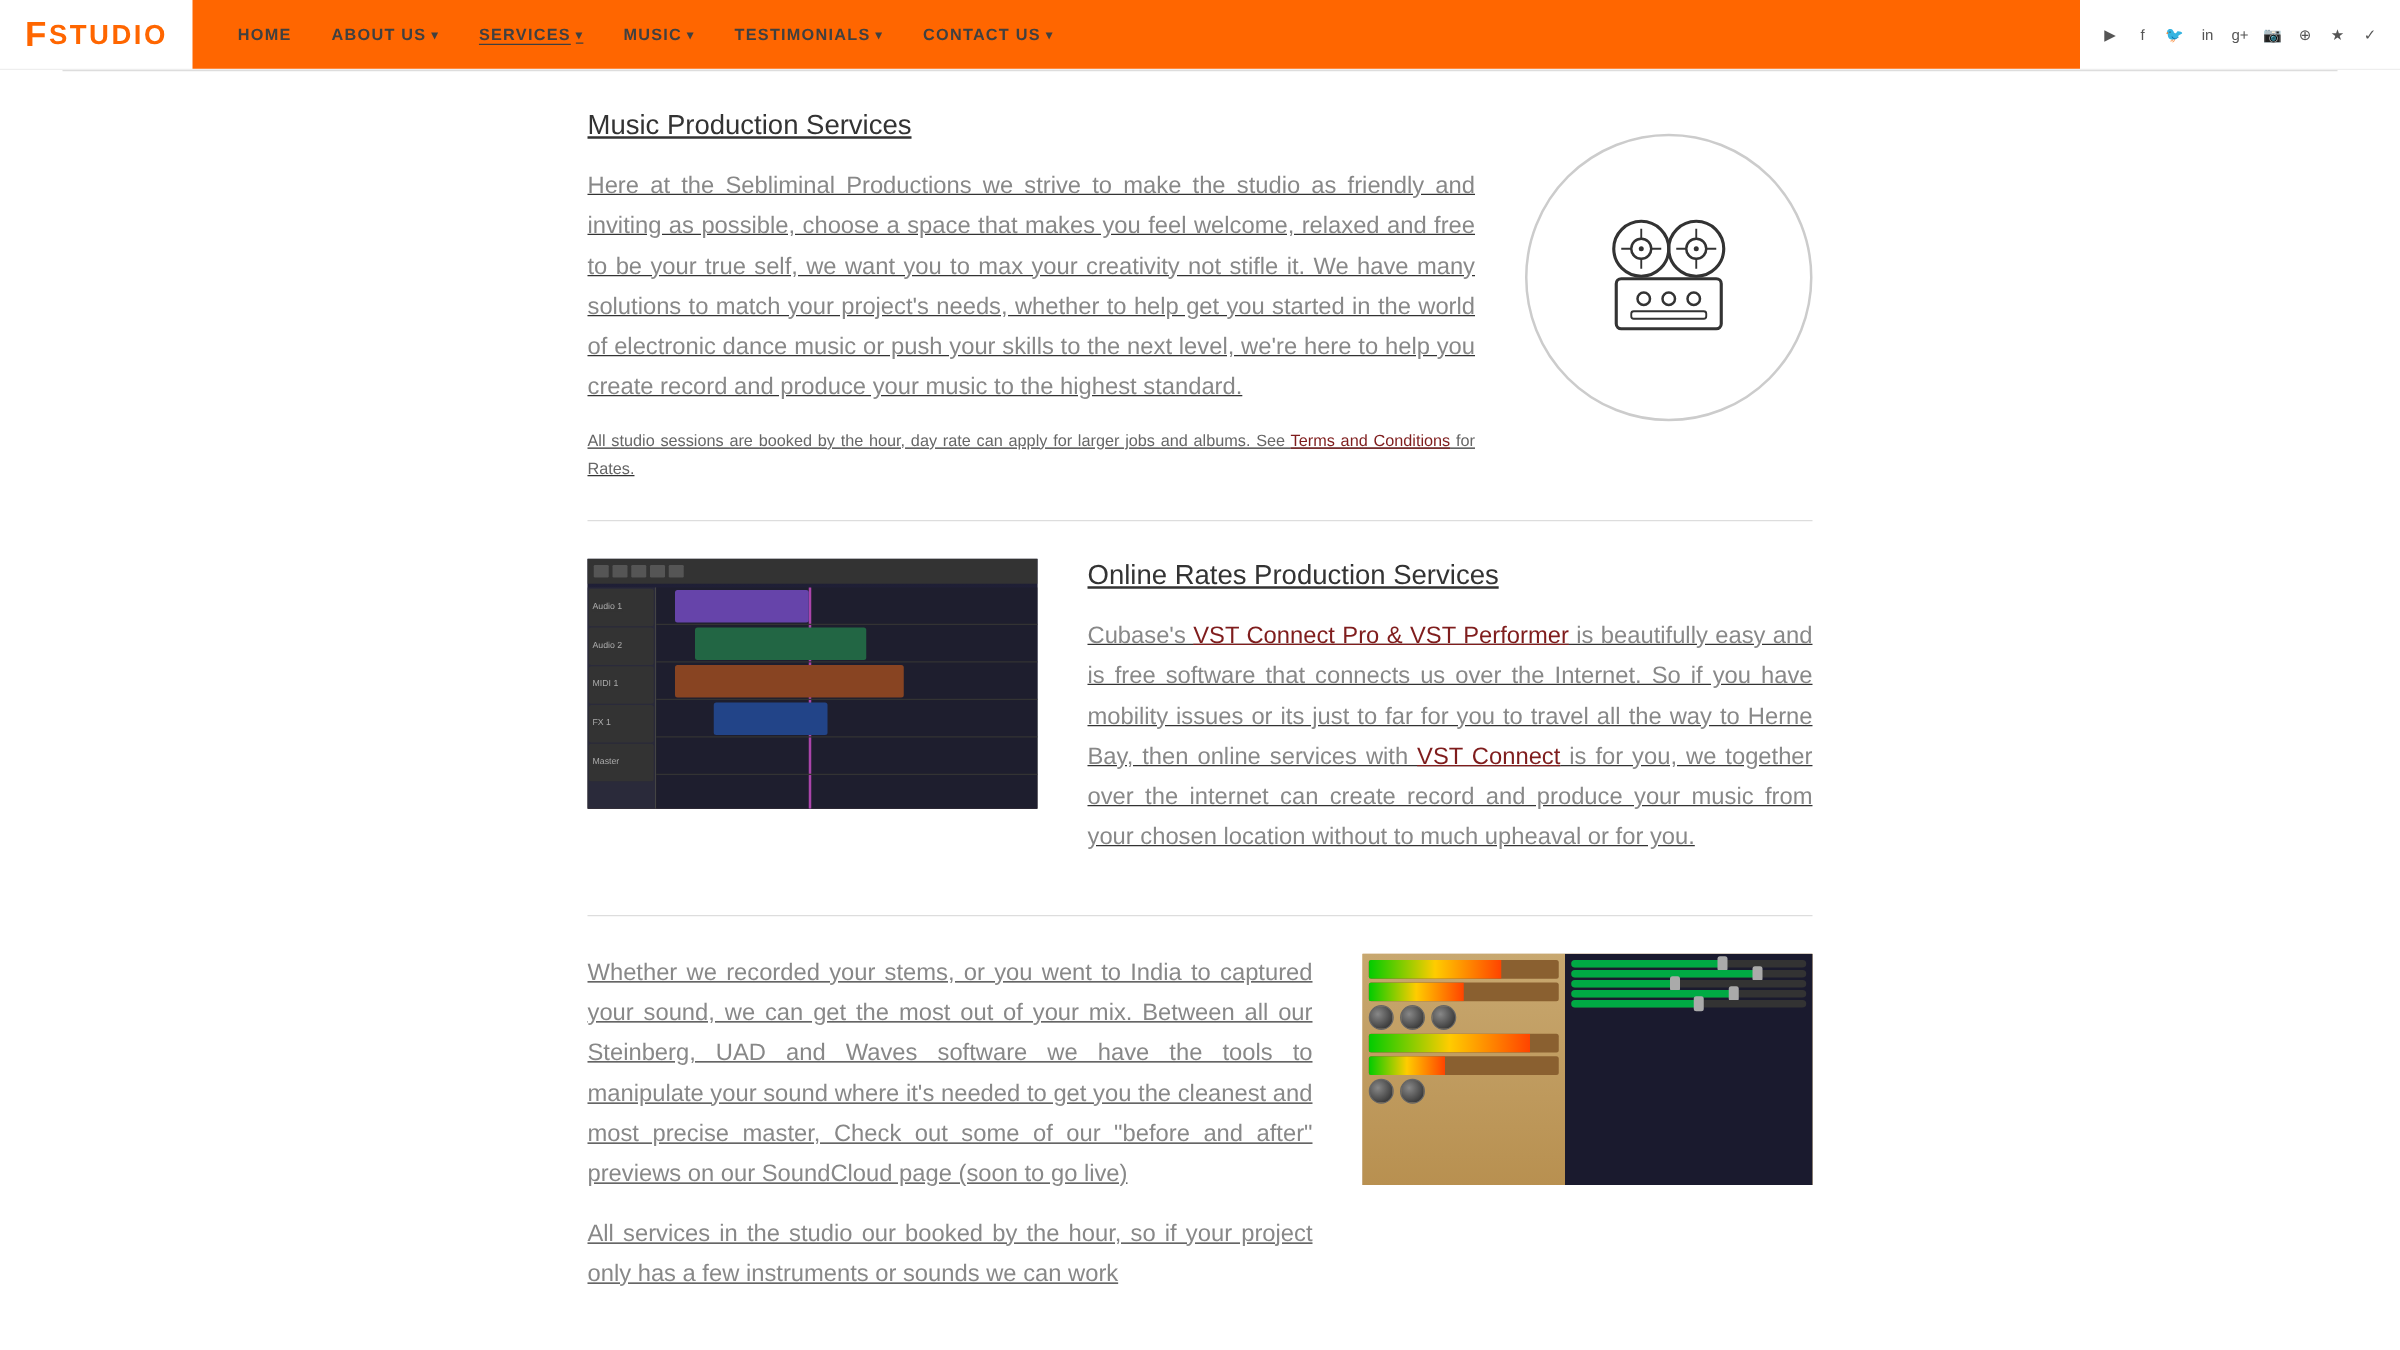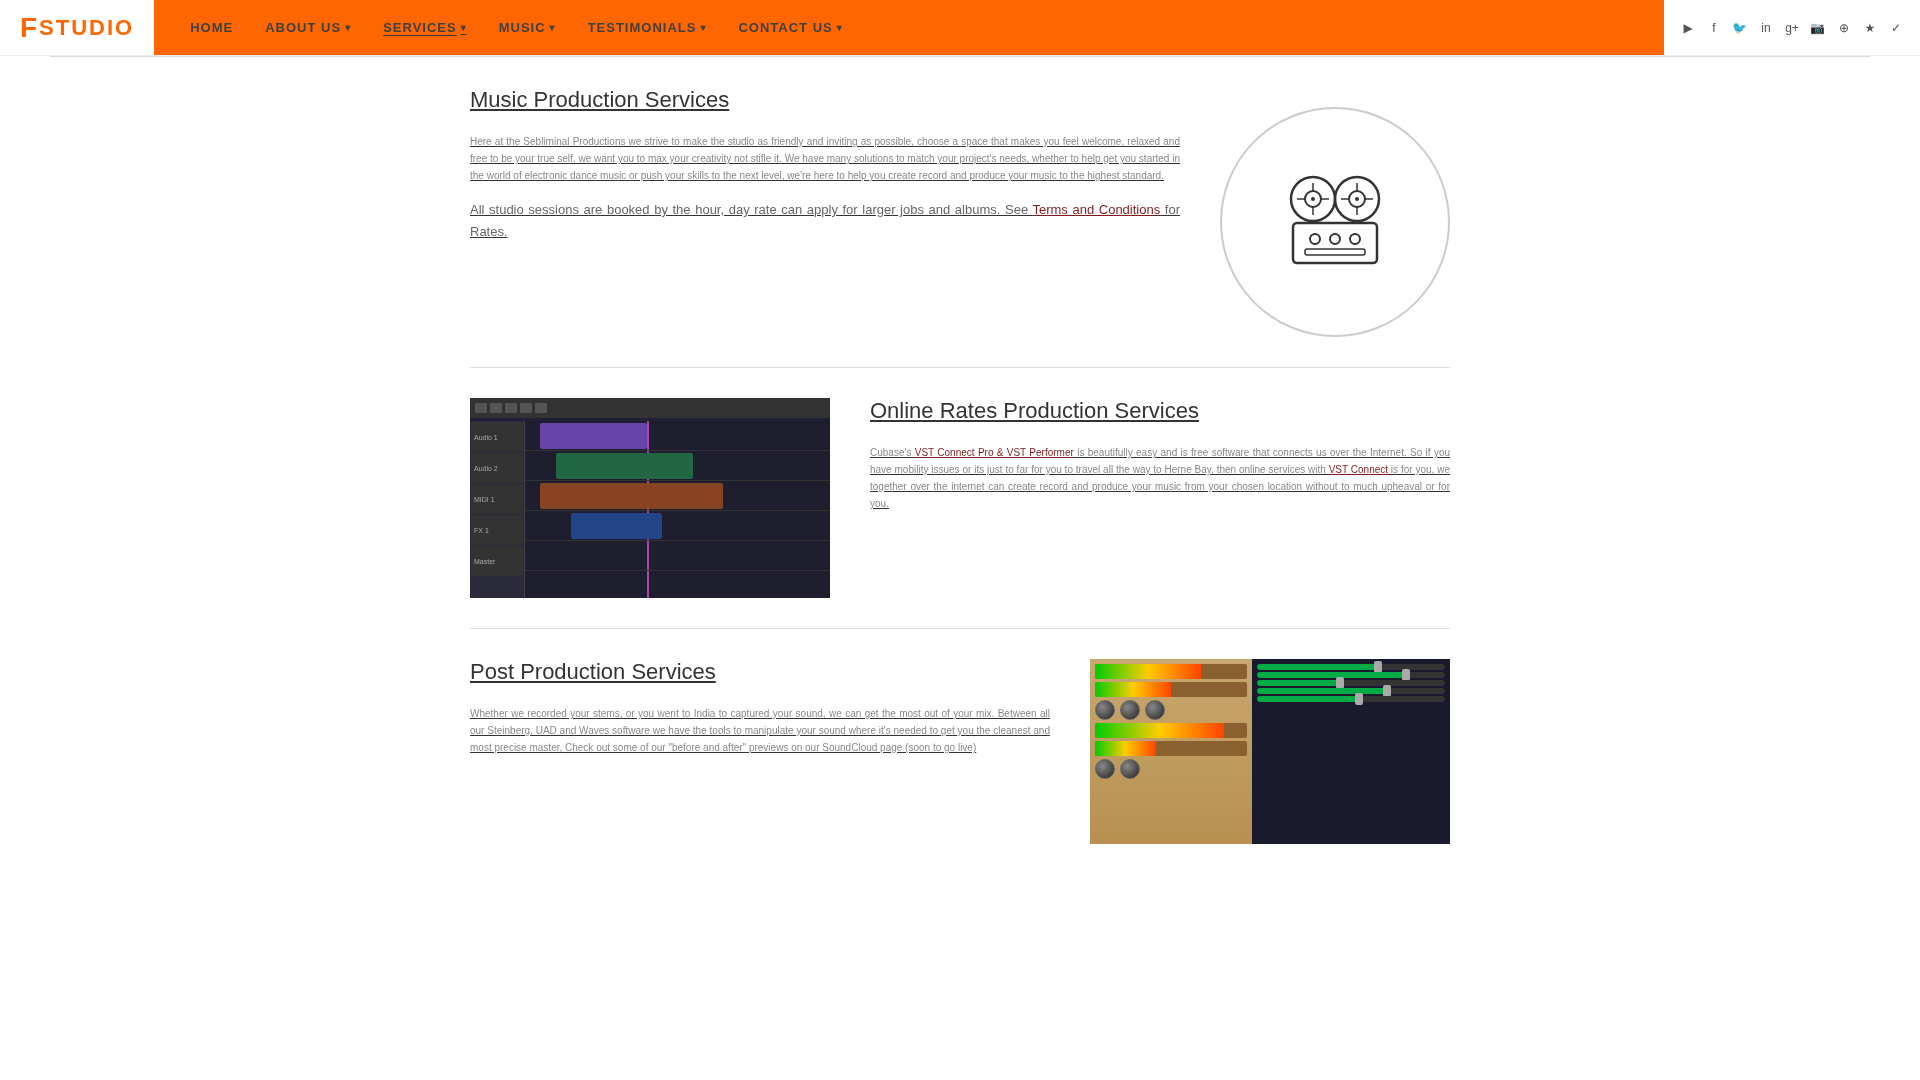--- a/index.html
+++ b/index.html
@@ -100,21 +100,21 @@
       flex: 1;
     }
     .section-title {
       font-size: 22px;
       font-weight: 400;
       color: #333;
       margin-bottom: 20px;
     }
     .section-body {
       color: #888;
-      font-size: 10px;
+      font-size: 19px;
       line-height: 1.7;
       text-align: justify;
       margin-bottom: 15px;
     }
     .section-body-link {
       color: #666;
       font-size: 13px;
       line-height: 1.7;
       text-align: justify;
     }
@@ -451,22 +451,22 @@
       <p class="section-body">
         Cubase's <a href="#" class="inline-link">VST Connect Pro &amp; VST Performer</a> is beautifully easy and is free software that connects us over the Internet. So if you have mobility issues or its just to far for you to travel all the way to Herne Bay, then online services with <a href="#" class="inline-link">VST Connect</a> is for you, we together over the internet can create record and produce your music from your chosen location without to much upheaval or for you.
       </p>
     </div>
   </div>
 
   <hr class="full-divider">
 
   <div class="section-post">
     <div class="section-text">
-      <h2 class="section-title">Post Production Services</h2>
       <p class="section-body">Whether we recorded your stems, or you went to India to captured your sound, we can get the most out of your mix. Between all our Steinberg, UAD and Waves software we have the tools to manipulate your sound where it's needed to get you the cleanest and most precise master, Check out some of our "before and after" previews  on our SoundCloud page (soon to go live)</p>
+      <p class="section-body">All services in the studio our booked by the hour, so if your project only has a few instruments or sounds we can work</p>
     </div>
     <div class="post-screenshot">
       <div class="mixer-bg">
         <div class="mixer-panel">
           <div class="mixer-left">
             <div class="vu-meter">
               <div class="vu-fill" style="width:70%"></div>
             </div>
             <div class="vu-meter">
               <div class="vu-fill" style="width:50%"></div>

